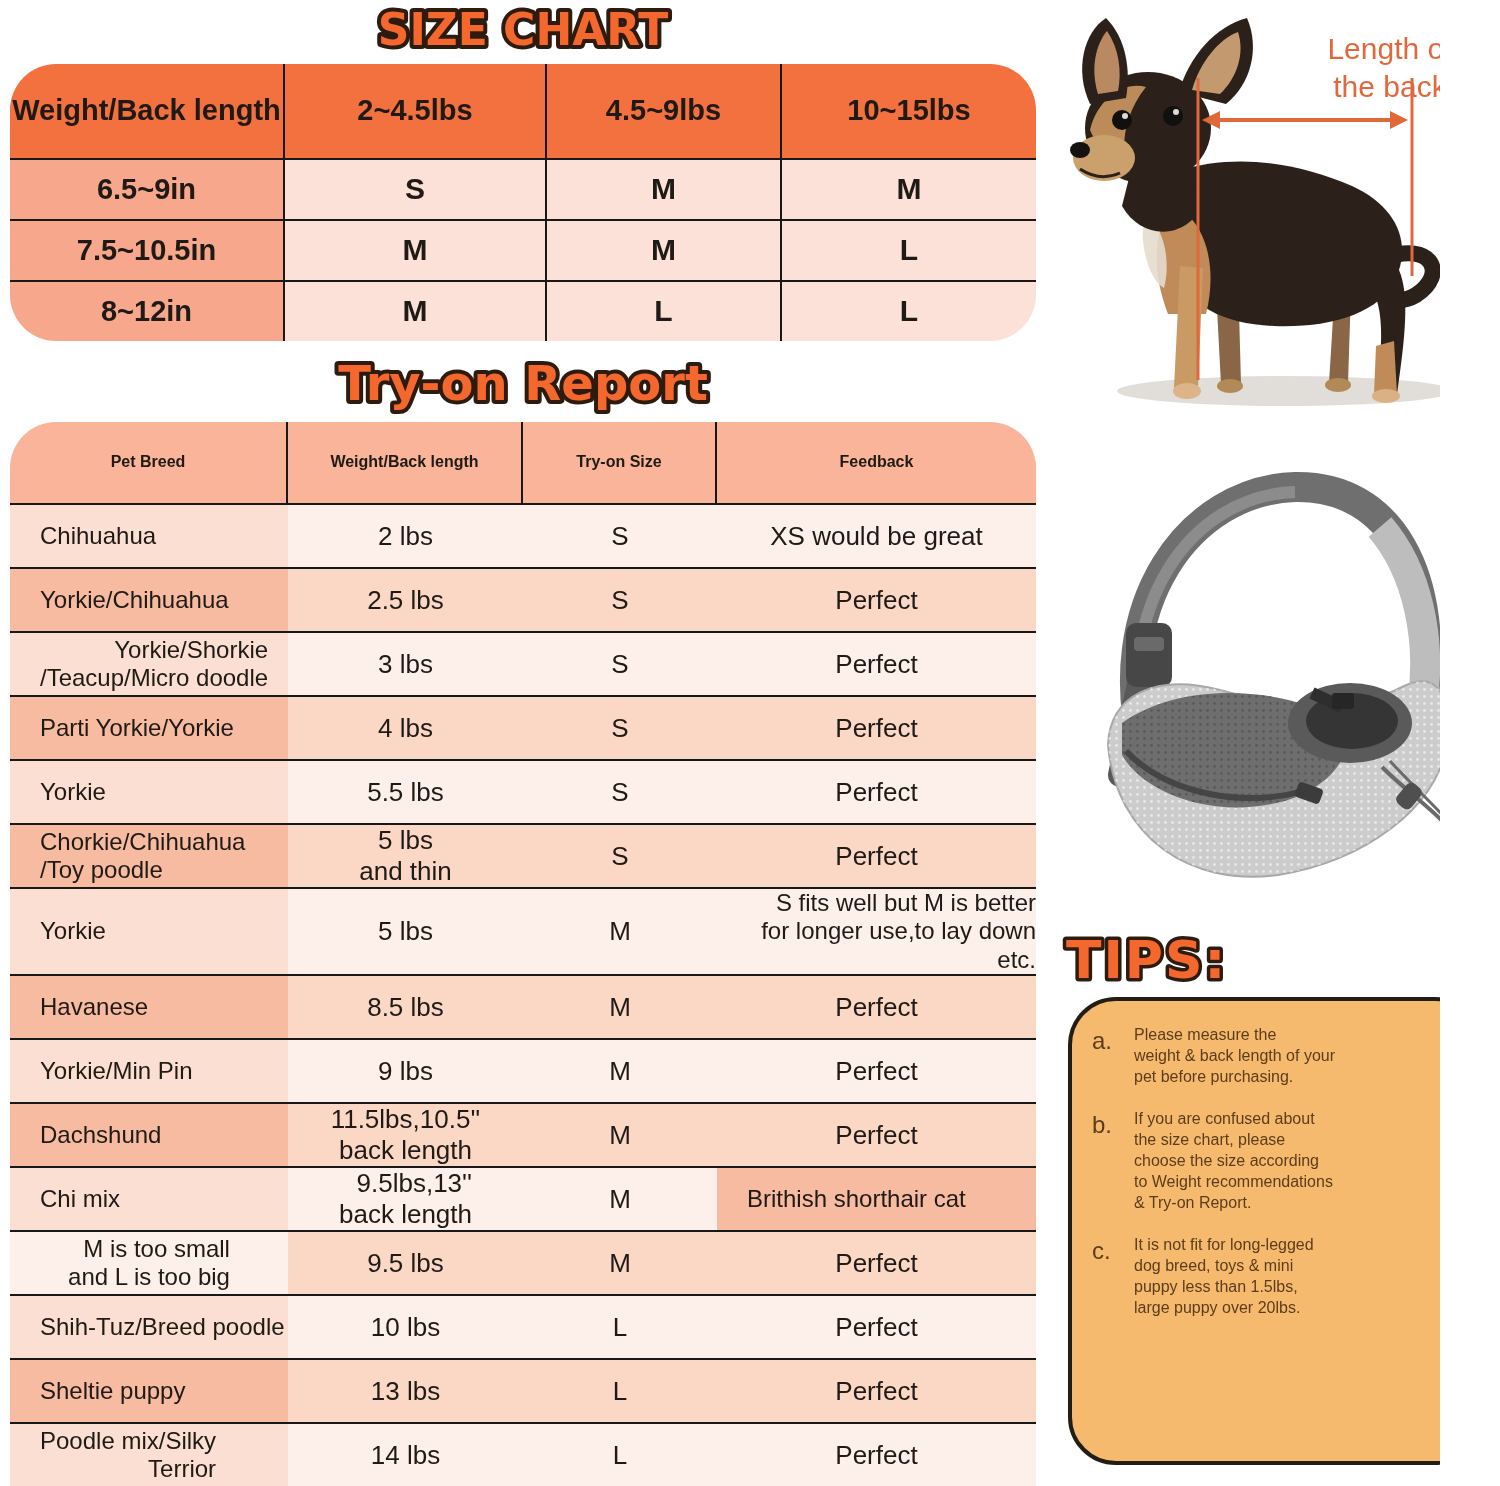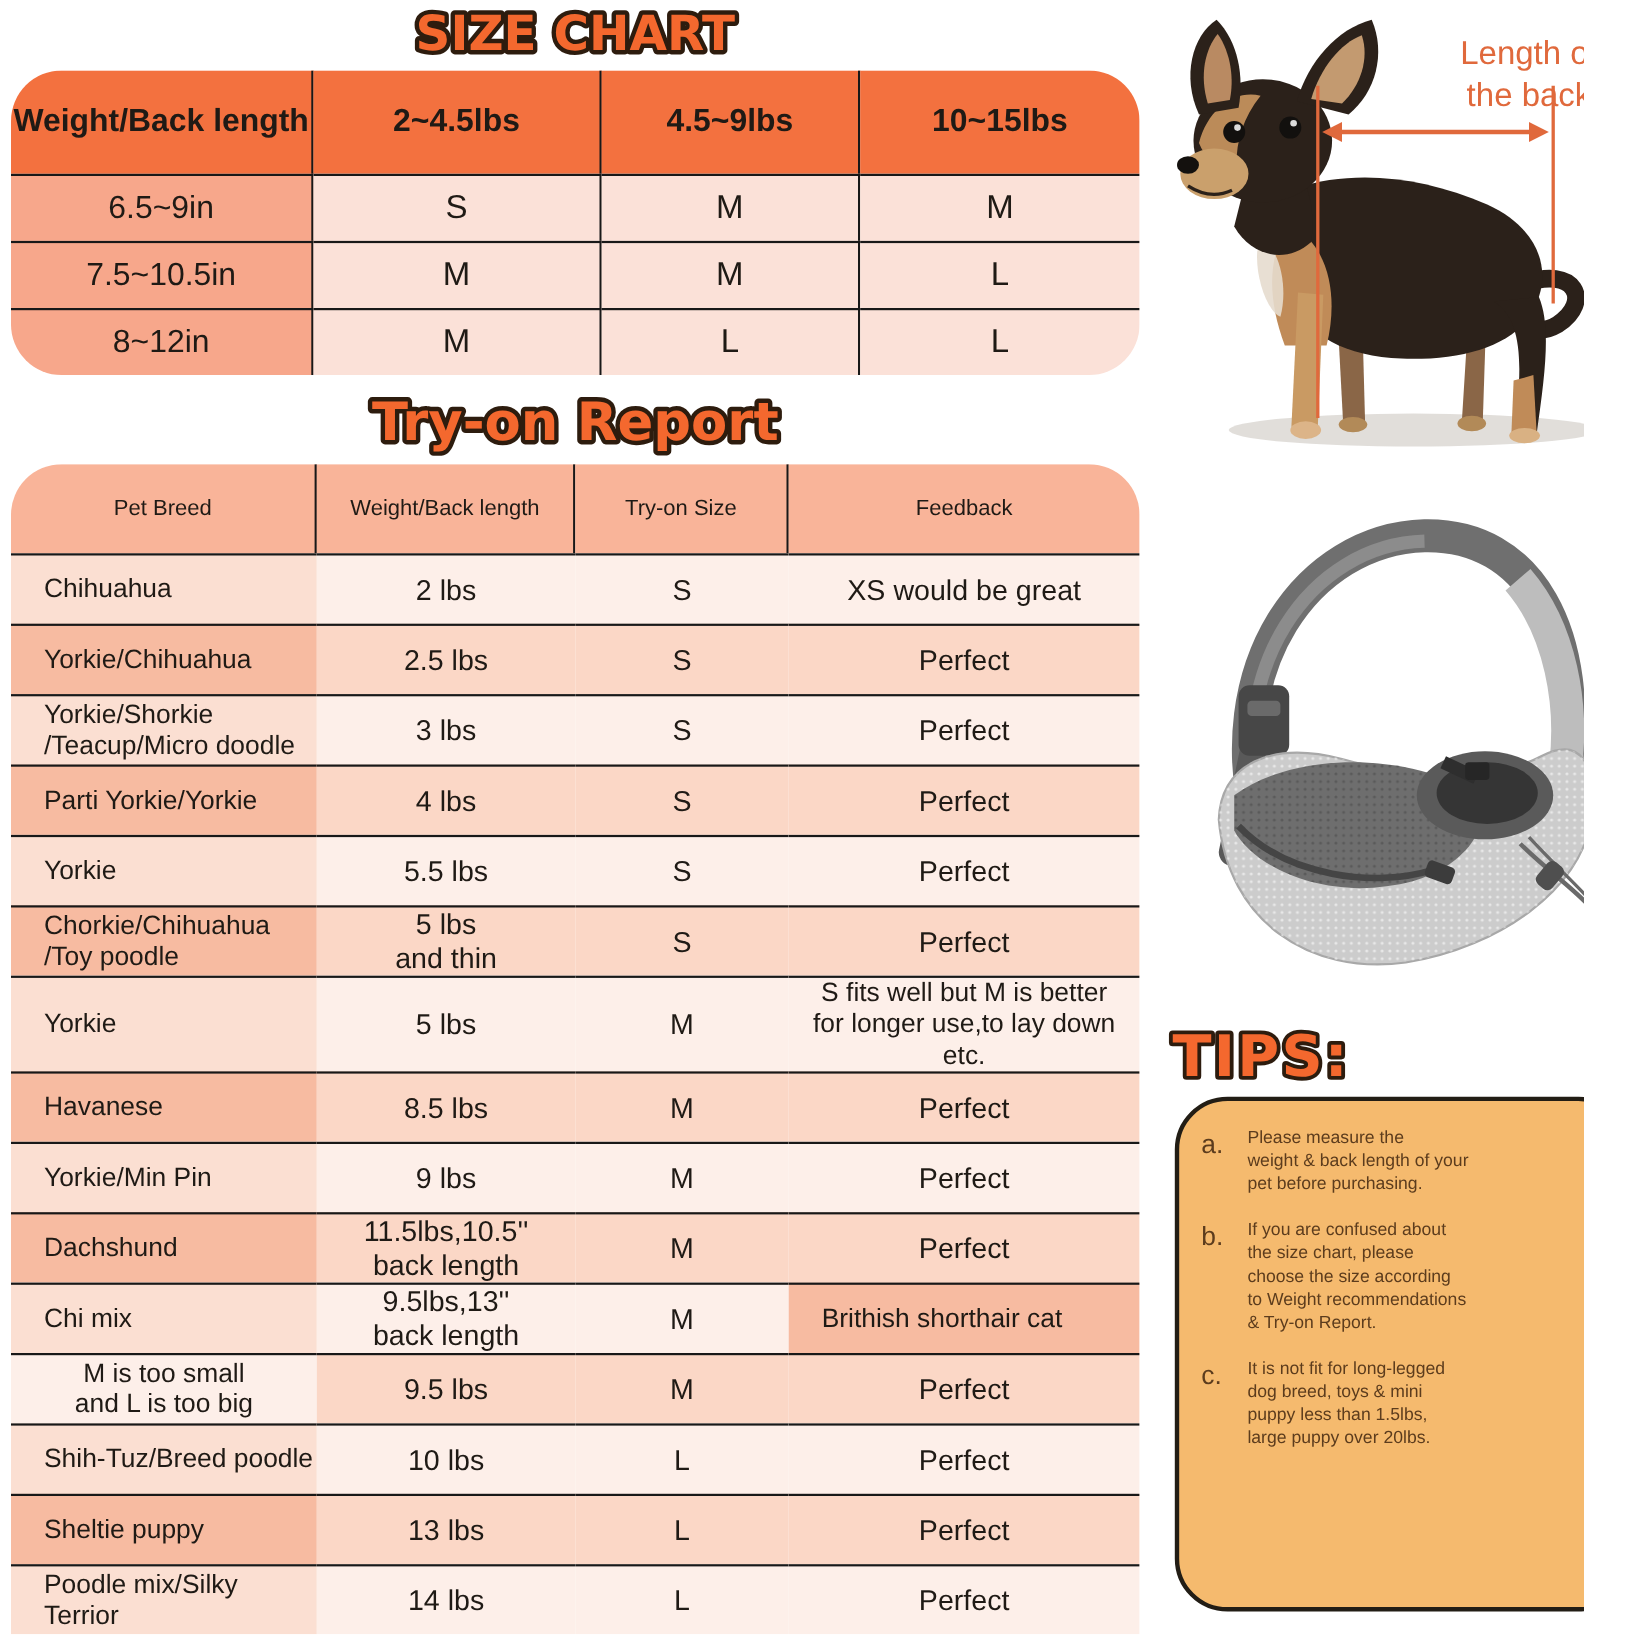--- a/index.html
+++ b/index.html
@@ -18,39 +18,39 @@
 
   .bubble-title-svg{position:absolute;overflow:visible;}
   .bubble-title{font-family:"DejaVu Sans","Liberation Sans",sans-serif;font-weight:bold;
     fill:var(--title-orange);stroke:var(--title-outline);paint-order:stroke;stroke-linejoin:round;}
 
   
   .size-table{position:absolute;left:10px;top:64px;width:1026px;height:277px;display:grid;
     grid-template-columns:275px 262px 235px 254px;grid-template-rows:94px 61px 61px 61px;
     border-radius:46px;overflow:hidden;color:var(--table-text);}
   .size-table .cell{display:flex;align-items:center;justify-content:center;text-align:center;
-    white-space:pre-line;line-height:1.15;}
+    white-space:pre-line;line-height:1.15;font-weight:bold;}
   .size-table .cell:not(.c3){border-right:2px solid var(--grid-line);}
   .size-table .cell.bd{border-top:2px solid var(--grid-line);}
   .size-table .hd{background:var(--size-chart-header-bg);font-weight:bold;font-size:29px;}
   .size-table .lb{background:var(--size-chart-label-bg);font-size:29px;}
   .size-table .vl{background:var(--size-chart-cell-bg);font-size:30px;}
 
   
   .tryon-table{position:absolute;left:10px;top:422px;width:1026px;height:1064px;display:grid;
     grid-template-columns:278px 235px 194px 319px;grid-template-rows:81px repeat(15, 1fr);
     border-radius:46px 46px 0 0;overflow:hidden;color:var(--table-text);}
   .tryon-table .cell{display:flex;align-items:center;justify-content:center;text-align:center;
     white-space:pre-line;line-height:1.18;font-size:26px;}
-  .tryon-table .hd{background:var(--tryon-header-bg);font-weight:normal;font-size:20px;}
+  .tryon-table .hd{background:var(--tryon-header-bg);font-weight:bold;font-size:16px;}
   .tryon-table .hd:not(.c3){border-right:2px solid var(--grid-line);}
   .tryon-table .bd{border-top:2px solid var(--grid-line);}
   .tryon-table .breed{justify-content:flex-start;text-align:left;padding-left:30px;font-size:24px;}
   .tryon-table .lt.c0{background:var(--row-light-label);}
-  .tryon-table .lt{background:var(--row-light-cell);}
+  .tryon-table .lt{background:var(--row-light-cell);text-align:right;}
   .tryon-table .dk.c0{background:var(--row-dark-label);}
   .tryon-table .dk{background:var(--row-dark-cell);}
   .tryon-table .small{font-size:24px;}
 
   
   .dog-figure{position:absolute;left:1030px;top:8px;width:440px;height:400px;}
   .back-length-label{position:absolute;left:1250px;top:30px;width:280px;text-align:center;
     color:var(--measure-line);font-size:30px;line-height:1.25;white-space:pre-line;}
 
   

